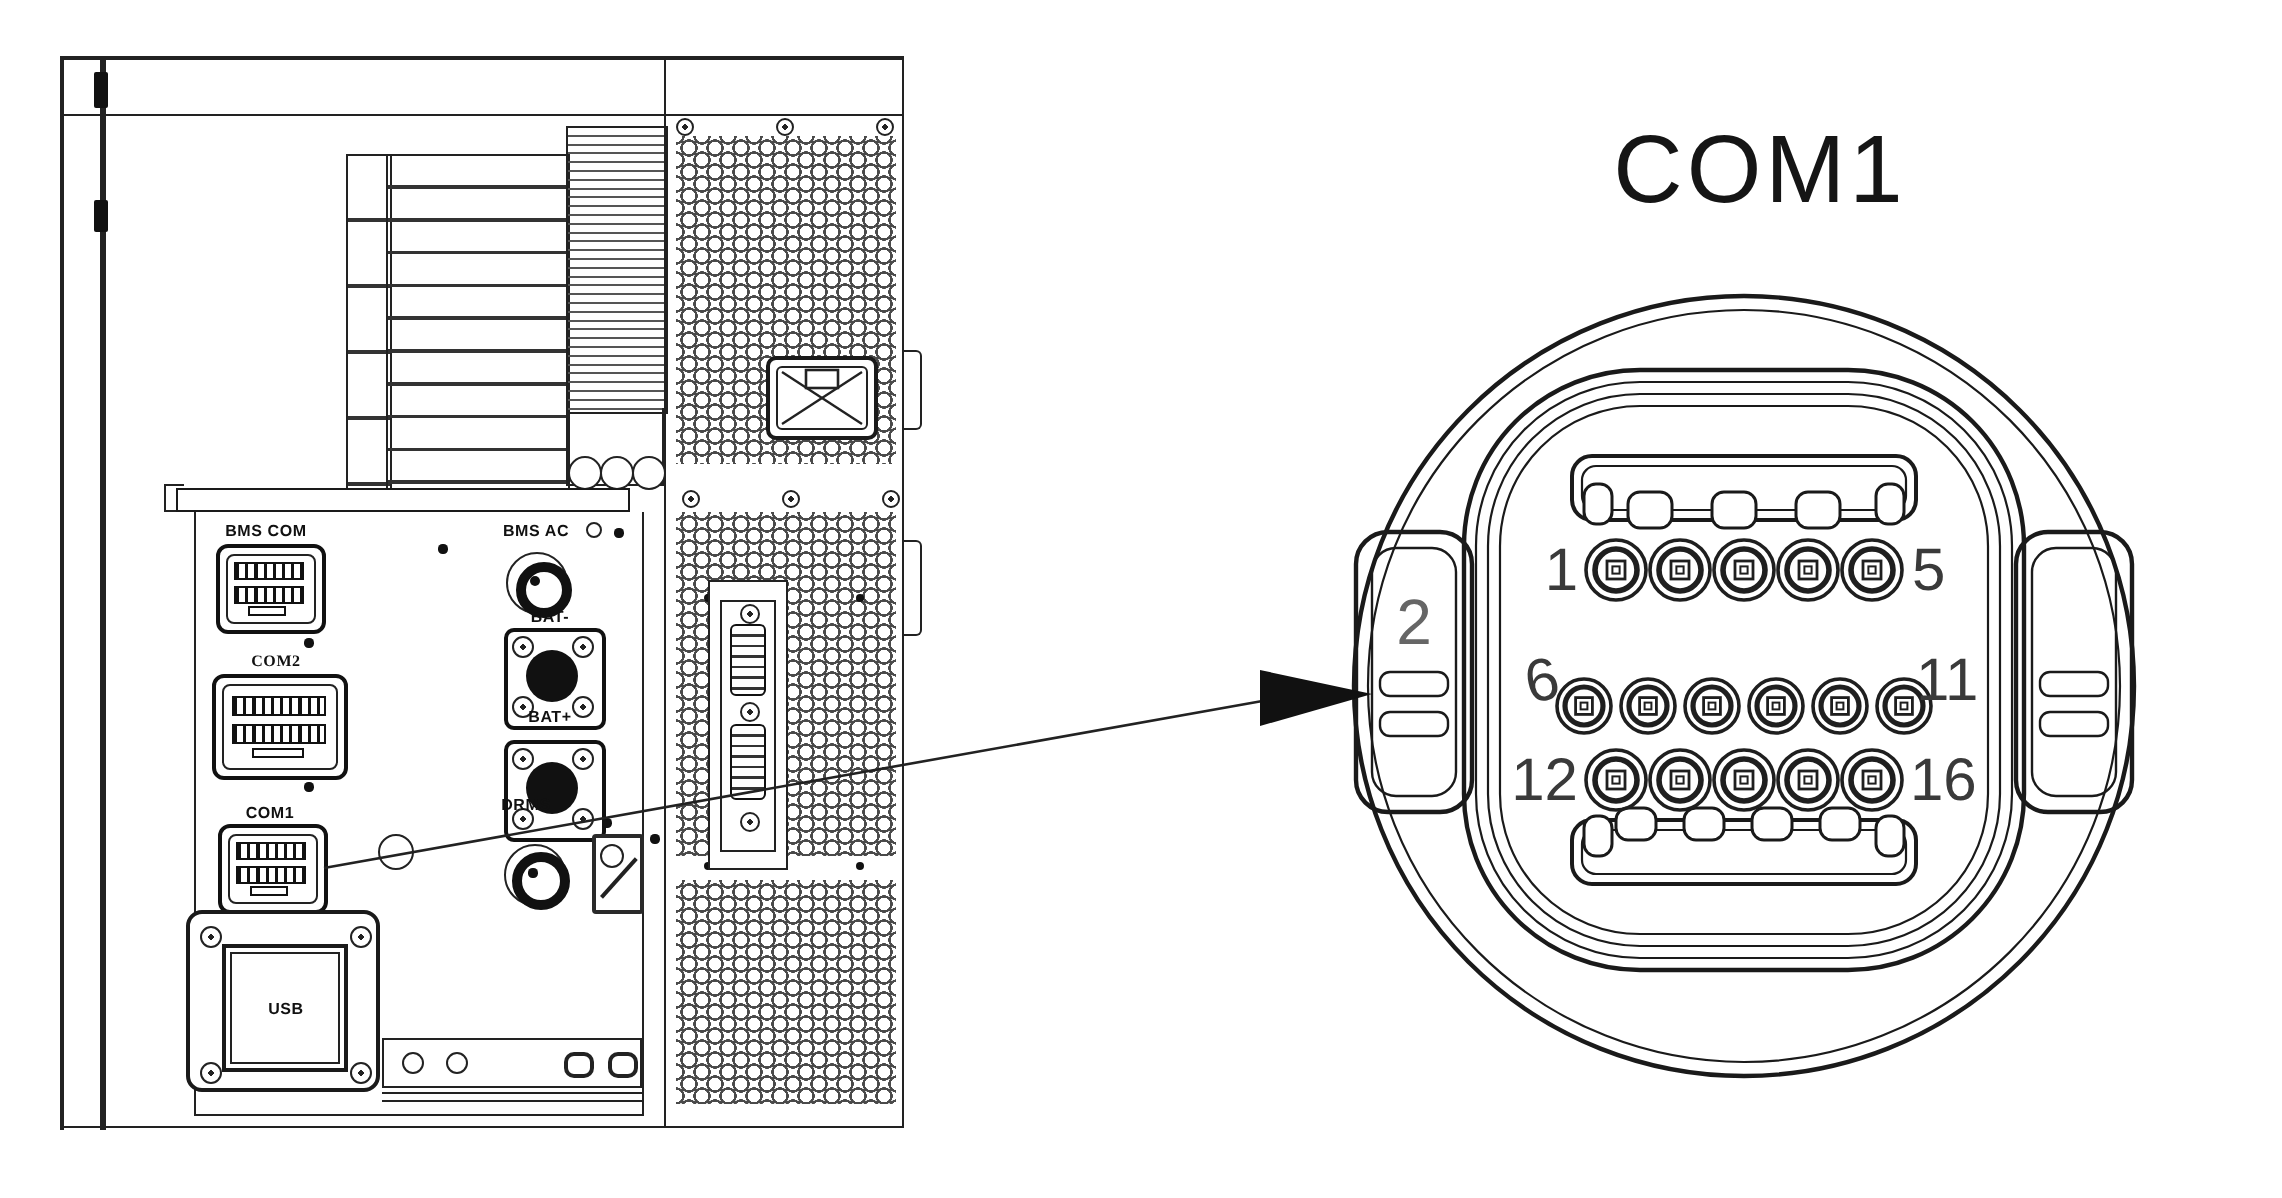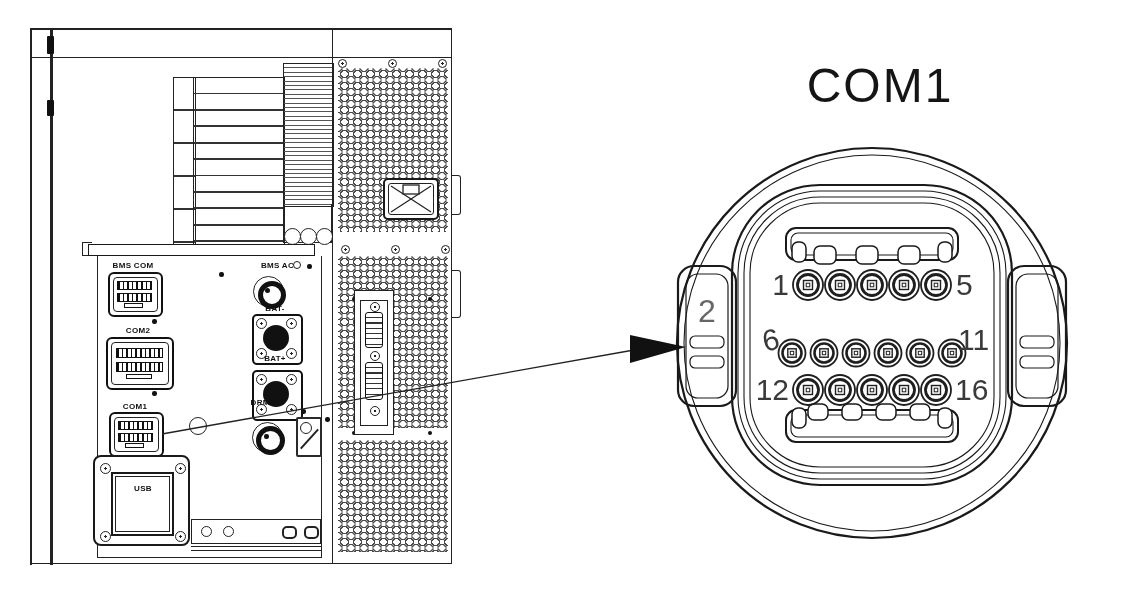--- a/index.html
+++ b/index.html
@@ -98,27 +98,27 @@
   <div>
 
     <div class="plabel" style="left:103px;top:262px;width:60px;">BMS COM</div>
     <div class="conn-rect" style="left:108px;top:272px;width:51px;height:41px;">
       <div class="conn-inner" style="left:3px;top:3px;right:3px;bottom:3px;"></div>
       <div class="pinstrip" style="left:7px;top:7px;width:33px;height:7px;"></div>
       <div class="pinstrip" style="left:7px;top:19px;width:33px;height:7px;"></div>
       <div class="abs" style="left:14px;top:29px;width:19px;height:5px;border:1px solid #111;"></div>
     </div>
 
-    <div class="plabel" style="left:242px;top:262px;width:52px;text-align:right;">BMS AC</div>
+    <div class="plabel" style="left:242px;top:262px;width:52px;">BMS AC</div>
     <div class="holec" style="left:253px;top:276px;width:29px;height:29px;border-width:1.5px;">
       <div class="holec" style="left:3.5px;top:3.5px;width:18px;height:18px;border-width:5px;border-color:#111;"></div>
       <div class="dot" style="left:10.5px;top:10.5px;width:5px;height:5px;"></div>
     </div>
 
-    <div class="plabel" style="left:108px;top:327px;width:60px;">COM2</div>
+    <div class="plabel" style="left:108px;top:327px;width:60px;font-family:Liberation Serif, serif;">COM2</div>
     <div class="conn-rect" style="left:106px;top:337px;width:64px;height:49px;">
       <div class="conn-inner" style="left:3px;top:3px;right:3px;bottom:3px;"></div>
       <div class="pinstrip" style="left:8px;top:9px;width:45px;height:8px;"></div>
       <div class="pinstrip" style="left:8px;top:23px;width:45px;height:8px;"></div>
       <div class="abs" style="left:18px;top:35px;width:26px;height:5px;border:1px solid #111;"></div>
     </div>
 
     <div class="plabel" style="left:105px;top:403px;width:60px;">COM1</div>
     <div class="conn-rect" style="left:109px;top:412px;width:51px;height:41px;">
       <div class="conn-inner" style="left:3px;top:3px;right:3px;bottom:3px;"></div>
@@ -165,21 +165,21 @@
     <div class="dot" style="left:325px;top:417px;width:4.5px;height:4.5px;"></div>
     <div class="holec" style="left:189px;top:417px;width:16px;height:16px;"></div>
 
     <div class="abs" style="left:93px;top:455px;width:97px;height:91px;border:2px solid #1a1a1a;border-radius:8px;background:#fff;">
       <div class="screw" style="left:5px;top:6px;width:9px;height:9px;"></div>
       <div class="screw" style="left:80px;top:6px;width:9px;height:9px;"></div>
       <div class="screw" style="left:5px;top:74px;width:9px;height:9px;"></div>
       <div class="screw" style="left:80px;top:74px;width:9px;height:9px;"></div>
       <div class="abs" style="left:16px;top:15px;width:63px;height:64px;border:2px solid #1a1a1a;"></div>
       <div class="abs" style="left:20px;top:19px;width:55px;height:56px;border:1px solid #222;"></div>
-      <div class="plabel" style="left:18px;top:28px;width:60px;">USB</div>
+      <div class="plabel" style="left:18px;top:44px;width:60px;">USB</div>
     </div>
 
     <div class="abs" style="left:191px;top:519px;width:130px;height:25px;border:1.5px solid #222;background:#fff;">
       <div class="holec" style="left:9px;top:6px;width:9px;height:9px;"></div>
       <div class="holec" style="left:31px;top:6px;width:9px;height:9px;"></div>
       <div class="holec" style="left:90px;top:6px;width:11px;height:9px;border-width:2.4px;border-radius:5px;"></div>
       <div class="holec" style="left:112px;top:6px;width:11px;height:9px;border-width:2.4px;border-radius:5px;"></div>
     </div>
     <div class="abs" style="left:191px;top:546px;width:130px;height:5px;border-top:1.5px solid #222;border-bottom:1.5px solid #222;"></div>
   </div>

